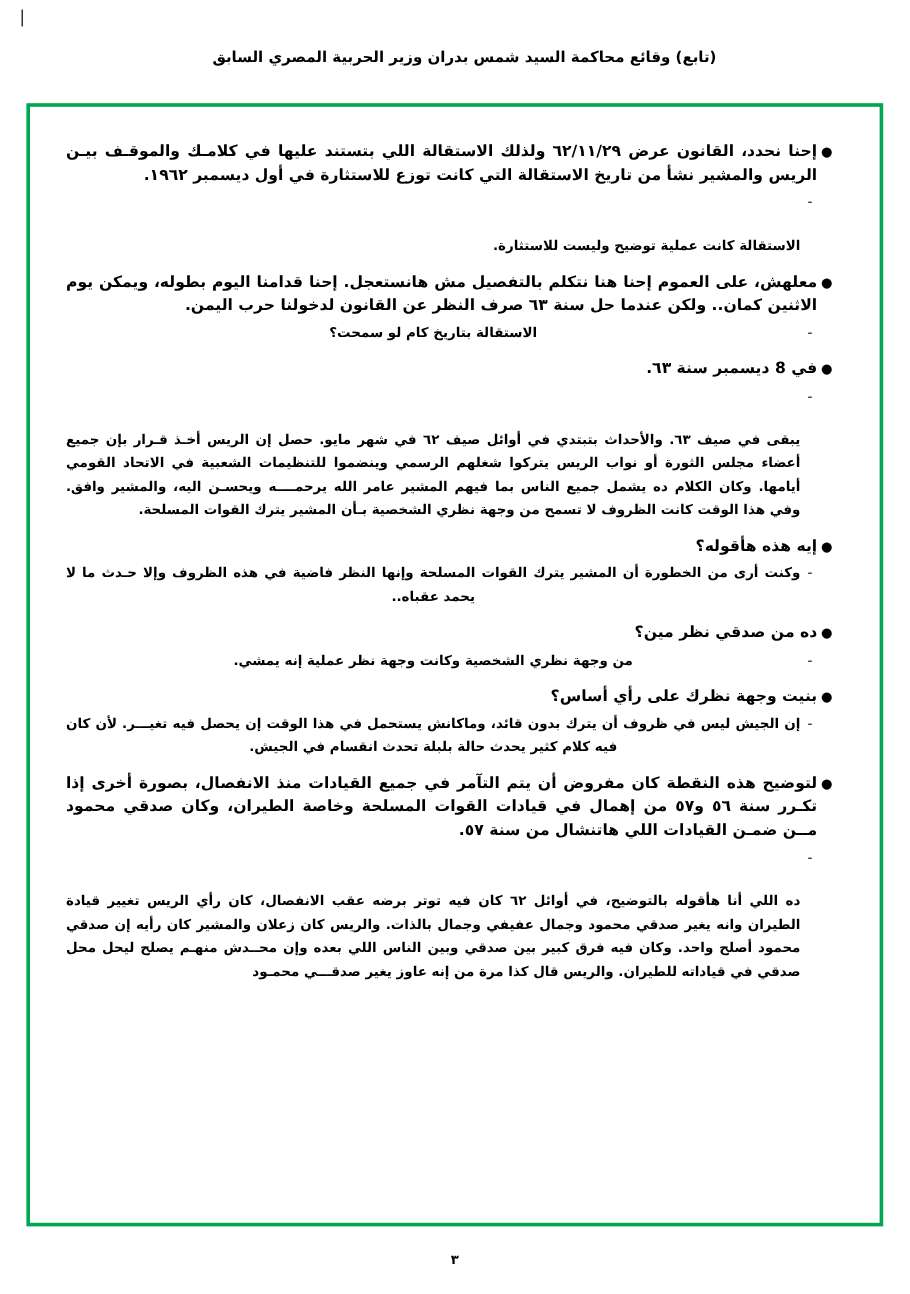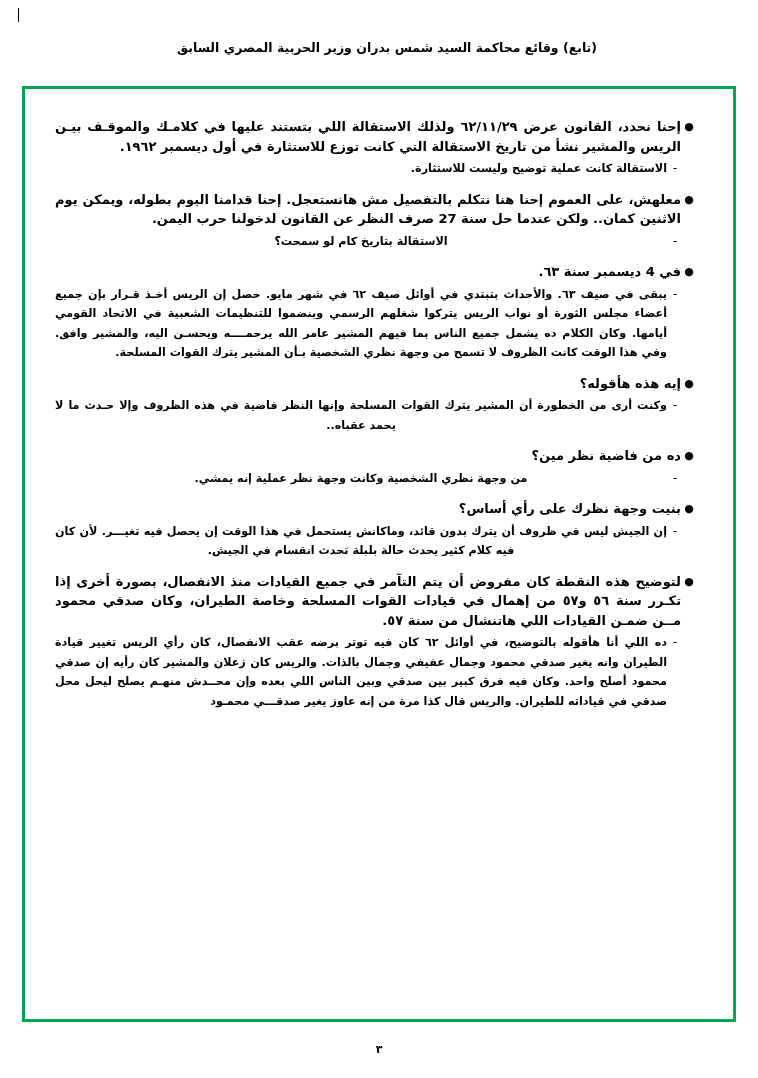--- a/index.html
+++ b/index.html
@@ -101,20 +101,21 @@
     line-height: 19.5px;
     font-weight: bold;
     text-align: justify;
     text-align-last: right;
   }
   .a-text.centered-last {
     text-align-last: center;
   }
   .a-text.right-last {
     text-align-last: right;
+    margin-top: 36px;
   }
   .page-number {
     position: absolute;
     bottom: 22px;
     right: 0;
     left: 0;
     text-align: center;
     font-size: 11px;
     font-weight: bold;
   }
@@ -138,32 +139,32 @@
         </div>
         <div class="a-line">
           <span class="dash">-</span>
           <span class="a-text right-last">الاستقالة كانت عملية توضيح وليست للاستثارة.</span>
         </div>
       </div>
 
       <div class="block">
         <div class="q-line">
           <span class="bullet">●</span>
-          <span class="q-text">معلهش، على العموم إحنا هنا نتكلم بالتفصيل مش هانستعجل. إحنا قدامنا اليوم بطوله، ويمكن يوم الاثنين كمان.. ولكن عندما حل سنة 27 صرف النظر عن القانون لدخولنا حرب اليمن.</span>
+          <span class="q-text">معلهش، على العموم إحنا هنا نتكلم بالتفصيل مش هانستعجل. إحنا قدامنا اليوم بطوله، ويمكن يوم الاثنين كمان.. ولكن عندما حل سنة ٦٣ صرف النظر عن القانون لدخولنا حرب اليمن.</span>
         </div>
         <div class="a-line">
           <span class="dash">-</span>
           <span class="a-text centered-last">الاستقالة بتاريخ كام لو سمحت؟</span>
         </div>
       </div>
 
       <div class="block">
         <div class="q-line">
           <span class="bullet">●</span>
-          <span class="q-text">في 4 ديسمبر سنة ٦٣.</span>
+          <span class="q-text">في 8 ديسمبر سنة ٦٣.</span>
         </div>
         <div class="a-line">
           <span class="dash">-</span>
           <span class="a-text right-last">يبقى في صيف ٦٣. والأحداث بتبتدي في أوائل صيف ٦٢ في شهر مايو. حصل إن الريس أخـذ قـرار بإن جميع أعضاء مجلس الثورة أو نواب الريس يتركوا شغلهم الرسمي وينضموا للتنظيمات الشعبية في الاتحاد القومي أيامها. وكان الكلام ده يشمل جميع الناس بما فيهم المشير عامر الله يرحمــــه ويحسـن اليه، والمشير وافق. وفي هذا الوقت كانت الظروف لا تسمح من وجهة نظري الشخصية بـأن المشير يترك القوات المسلحة.</span>
         </div>
       </div>
 
       <div class="block">
         <div class="q-line">
           <span class="bullet">●</span>
@@ -171,21 +172,21 @@
         </div>
         <div class="a-line">
           <span class="dash">-</span>
           <span class="a-text centered-last">وكنت أرى من الخطورة أن المشير يترك القوات المسلحة وإنها النظر فاضية في هذه الظروف وإلا حـدث ما لا يحمد عقباه..</span>
         </div>
       </div>
 
       <div class="block">
         <div class="q-line">
           <span class="bullet">●</span>
-          <span class="q-text">ده من فاضية نظر مين؟</span>
+          <span class="q-text">ده من صدقي نظر مين؟</span>
         </div>
         <div class="a-line">
           <span class="dash">-</span>
           <span class="a-text centered-last">من وجهة نظري الشخصية وكانت وجهة نظر عملية إنه يمشي.</span>
         </div>
       </div>
 
       <div class="block">
         <div class="q-line">
           <span class="bullet">●</span>

